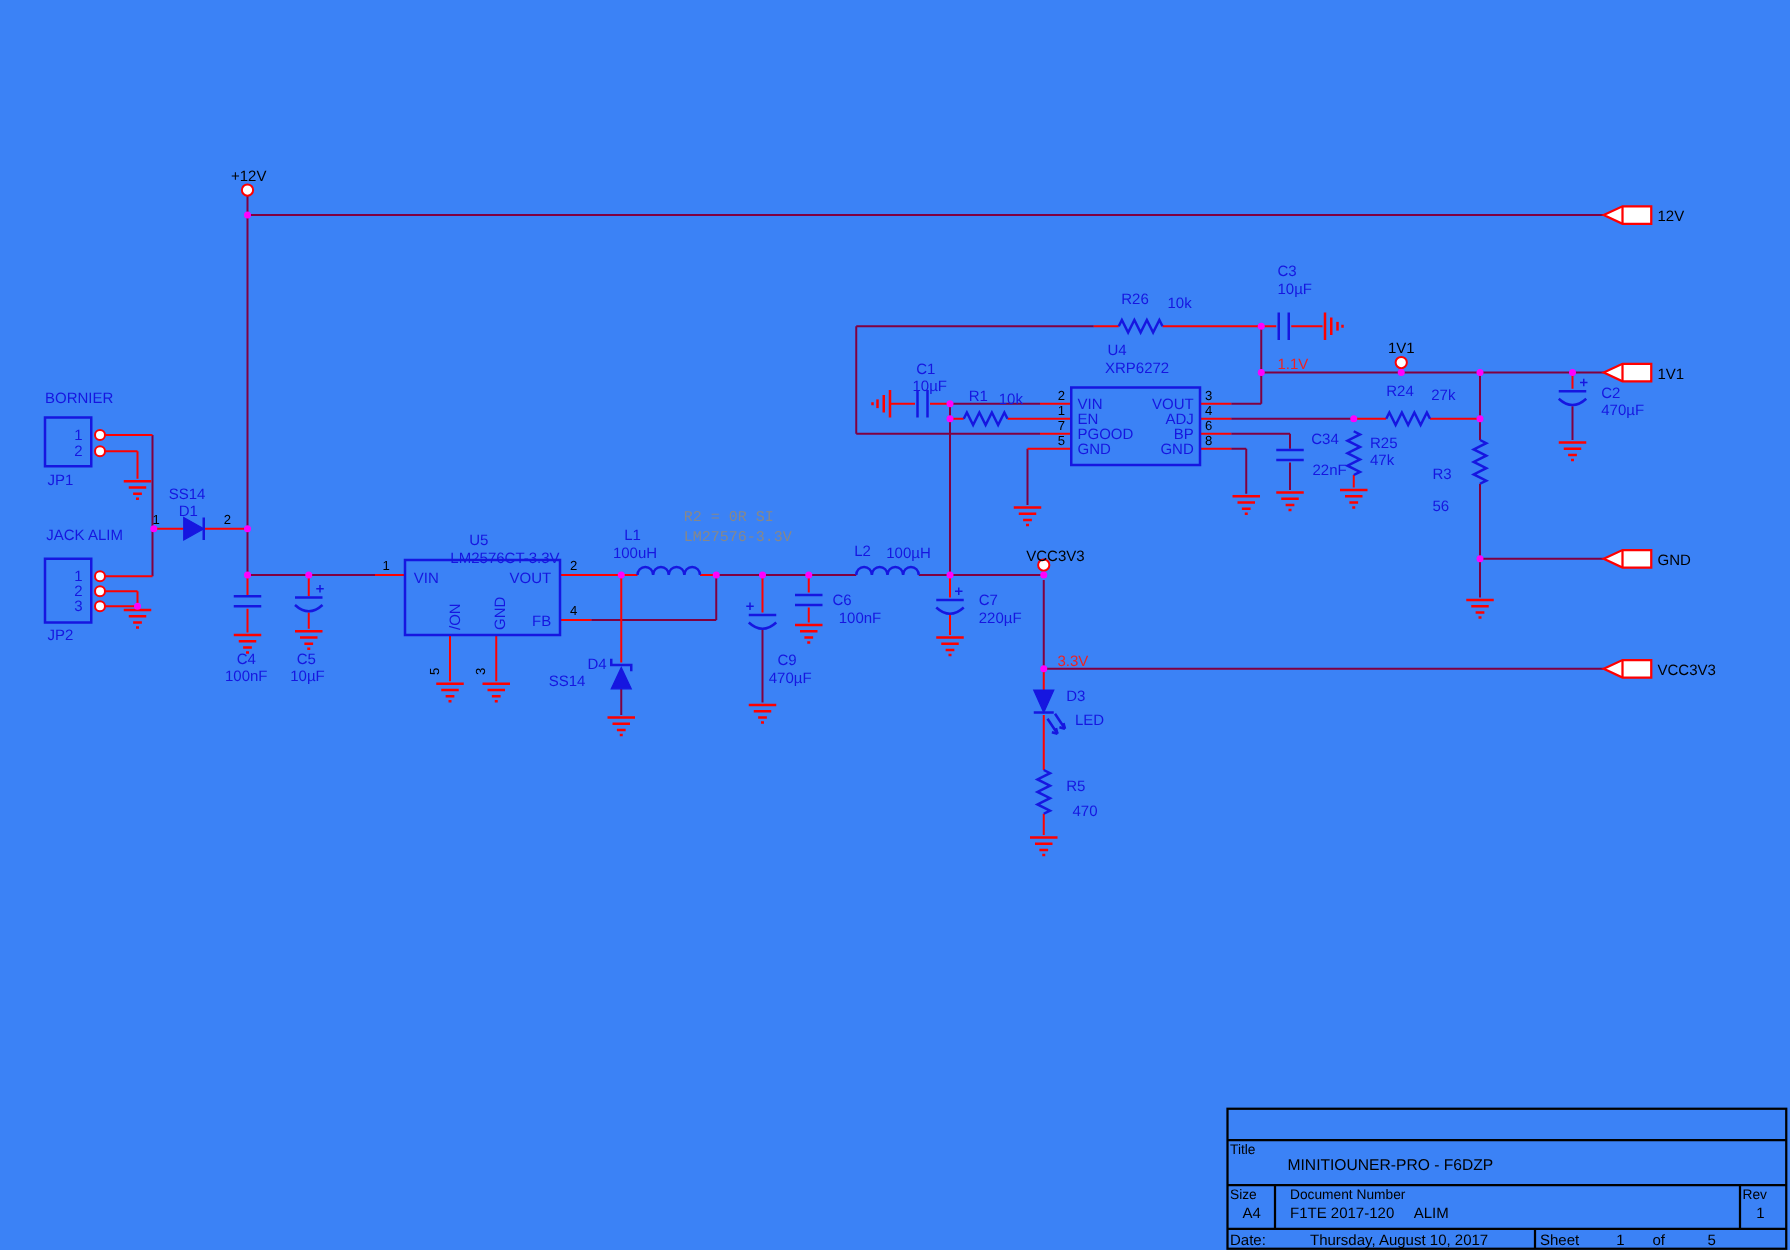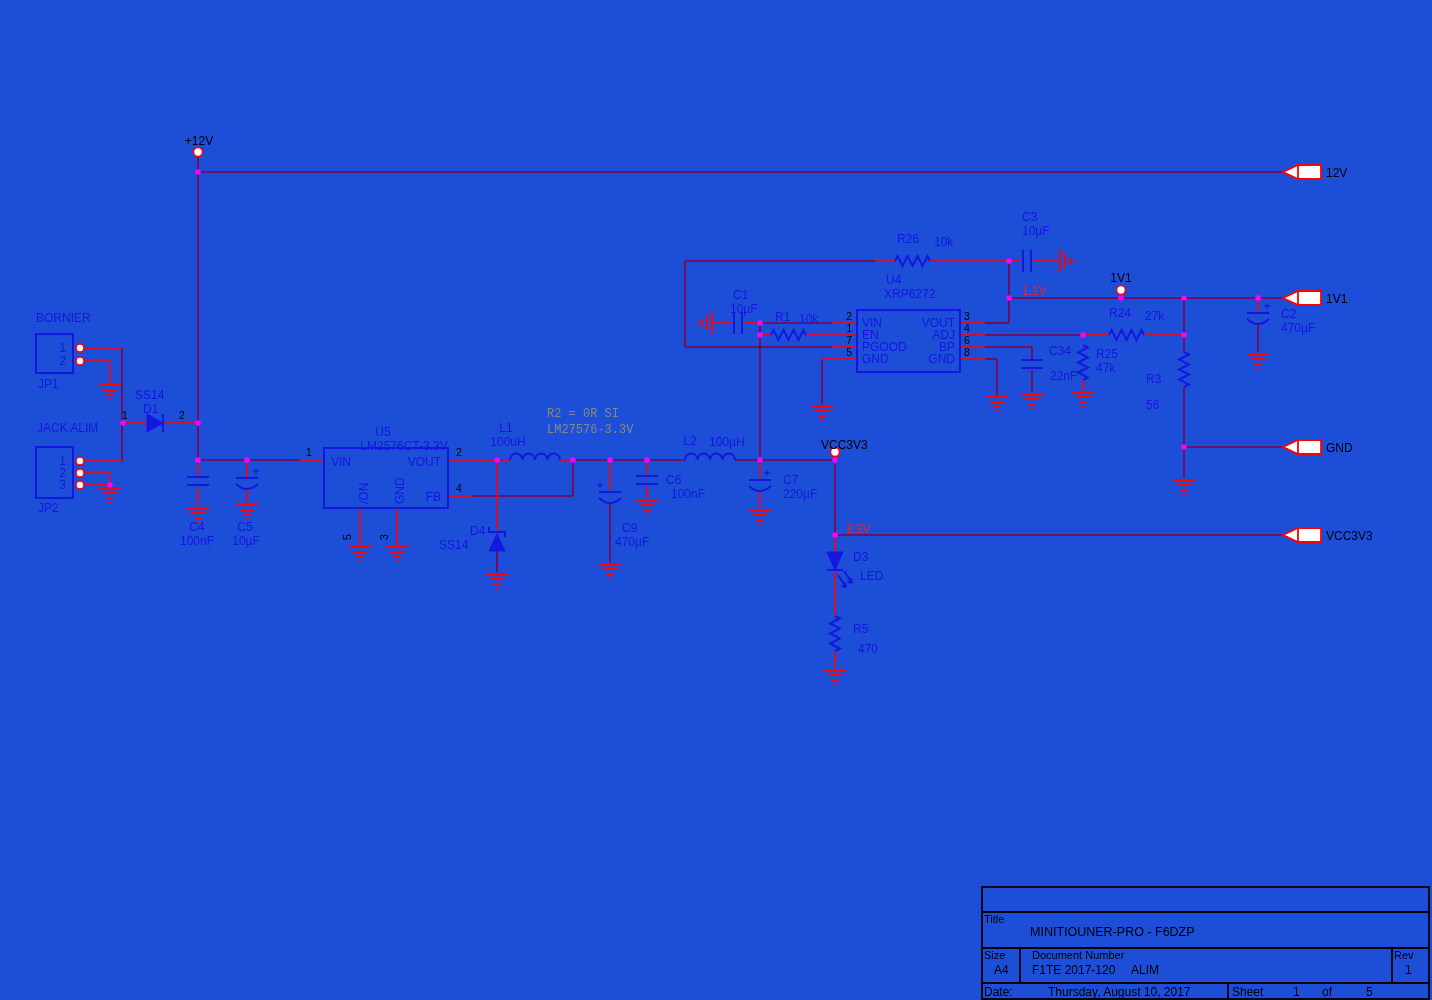--- a/index.html
+++ b/index.html
@@ -1,16 +1,16 @@
 <!DOCTYPE html>
 <html><head>
 <meta charset="utf-8">
 <style>
   html,body{margin:0;padding:0;background:#ffffff;}
-  #canvas{position:relative;width:1432px;height:1000px;background:#1d4ed8;overflow:hidden;
+  #canvas{position:relative;width:1432px;height:1000px;background:#3b82f6;overflow:hidden;
           font-family:"Liberation Sans",sans-serif;}
   svg{position:absolute;left:0;top:0;}
   
   .w{stroke:#800040;stroke-width:1.6;fill:none;}
   .r{stroke:#ff0000;stroke-width:1.6;fill:none;}
   .b{stroke:#1616e0;stroke-width:2;fill:none;}
   .bf{fill:#1616e0;stroke:#1616e0;stroke-width:1;}
   .tbl{stroke:#000;stroke-width:1.8;fill:none;}
   
   text{font-family:"Liberation Sans",sans-serif;}

